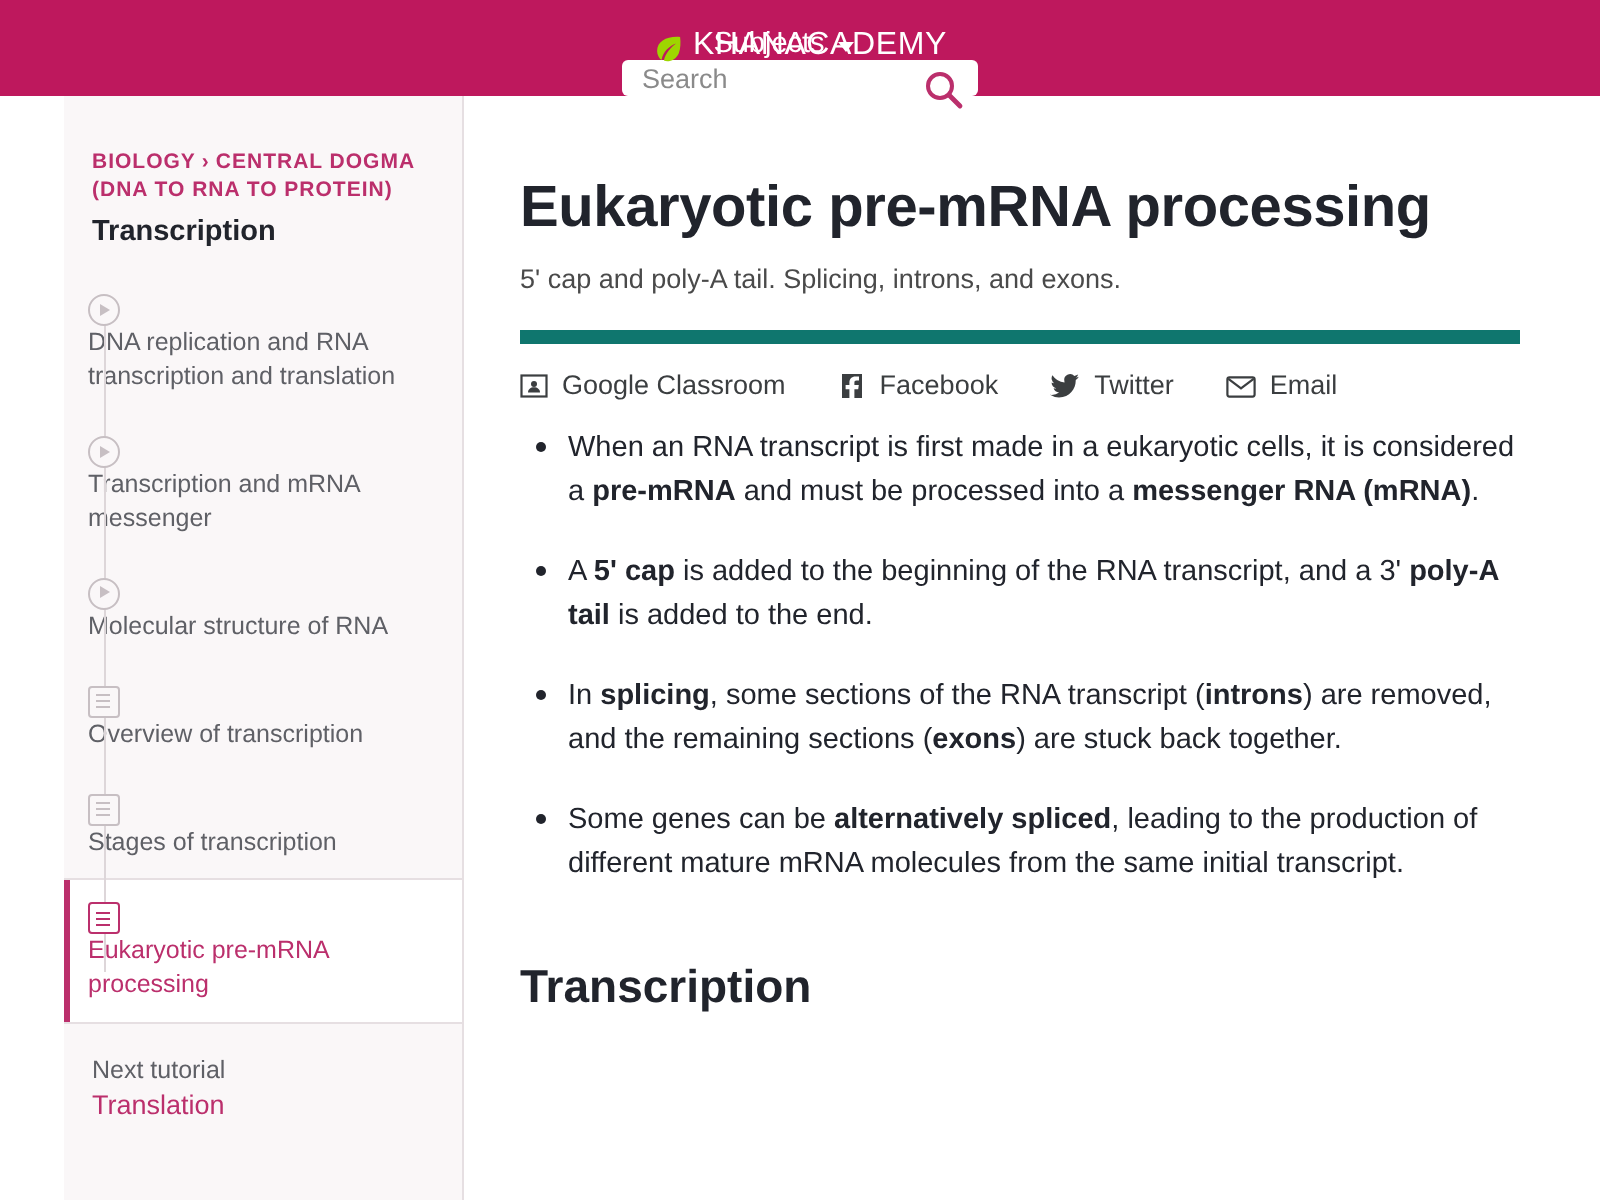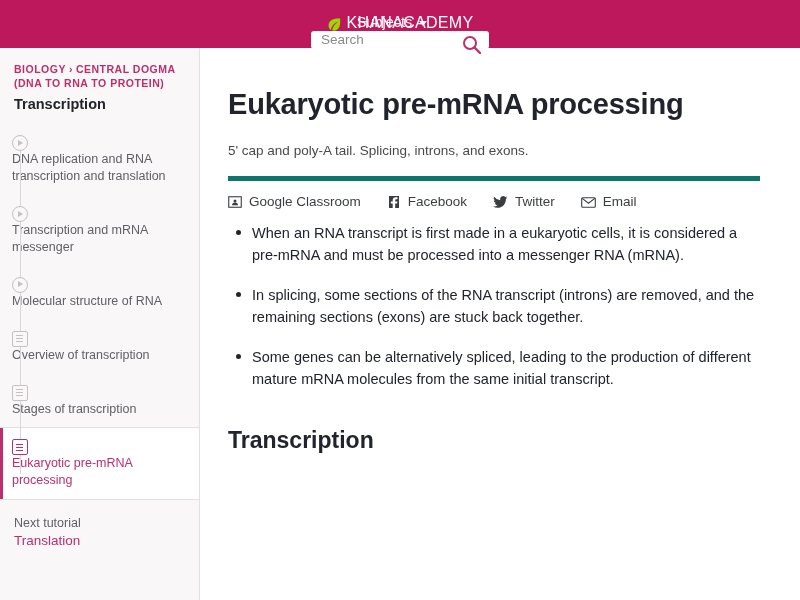--- a/index.html
+++ b/index.html
@@ -88,21 +88,22 @@
     height: 552px;
   }
 
   
   .sidebar {
     width: 200px;
     min-width: 200px;
     background: #faf7f8;
     border-right: 1px solid #e6dfe2;
     position: relative;
-    padding-top: 14px;
+    padding-top: 26px;
+    margin-left: 32px;
   }
   .breadcrumb {
     padding: 0 14px 0 14px;
     font-size: 10.5px;
     font-weight: bold;
     letter-spacing: 0.5px;
     color: #bb2f6c;
     line-height: 1.35;
     text-transform: uppercase;
   }
@@ -211,28 +212,28 @@
     padding: 40px 40px 0 28px;
     overflow: hidden;
   }
   h1.article-title {
     font-size: 29px;
     font-weight: bold;
     color: #21242c;
     letter-spacing: -0.2px;
   }
   .subtitle {
-    margin-top: 22px;
+    margin-top: 11px;
     font-size: 13.5px;
     color: #4a4a4a;
   }
   .share-row {
     margin-top: 18px;
     padding-top: 13px;
-    border-top: 5px solid #0f766e;
+    border-top: 7px solid #0f766e;
     display: flex;
     align-items: center;
     gap: 26px;
   }
   .share-item {
     display: flex;
     align-items: center;
     font-size: 13.5px;
     color: #3b3e40;
     cursor: pointer;
@@ -263,21 +264,21 @@
   }
   ul.kp-list li::before {
     content: "";
     position: absolute;
     left: -14px;
     top: 8px;
     width: 5px; height: 5px;
     border-radius: 50%;
     background: #21242c;
   }
-  ul.kp-list li b { font-weight: normal; margin-top: 32px; }
+  ul.kp-list li b { font-weight: bold; margin-top: 32px; }
   h2.intro {
     margin-top: 36px;
     font-size: 23px;
     font-weight: bold;
     color: #21242c;
   }
 </style>
 </head>
 <body>
 
@@ -400,20 +401,23 @@
         <span>Email</span>
       </div>
     </div>
 
 
     <ul class="kp-list">
       <li>
         <span>When an RNA transcript is first made in a eukaryotic cells, it is considered a </span><b>pre-mRNA</b><span> and must be processed into a </span><b>messenger RNA (mRNA)</b><span>.</span>
       </li>
       <li>
+        <span>A </span><b>5' cap</b><span> is added to the beginning of the RNA transcript, and a 3' </span><b>poly-A tail</b><span> is added to the end.</span>
+      </li>
+      <li>
         <span>In </span><b>splicing</b><span>, some sections of the RNA transcript (</span><b>introns</b><span>) are removed, and the remaining sections (</span><b>exons</b><span>) are stuck back together.</span>
       </li>
       <li>
         <span>Some genes can be </span><b>alternatively spliced</b><span>, leading to the production of different mature mRNA molecules from the same initial transcript.</span>
       </li>
     </ul>
 
     <h2 class="intro">Transcription</h2>
   </div>
 </div>

